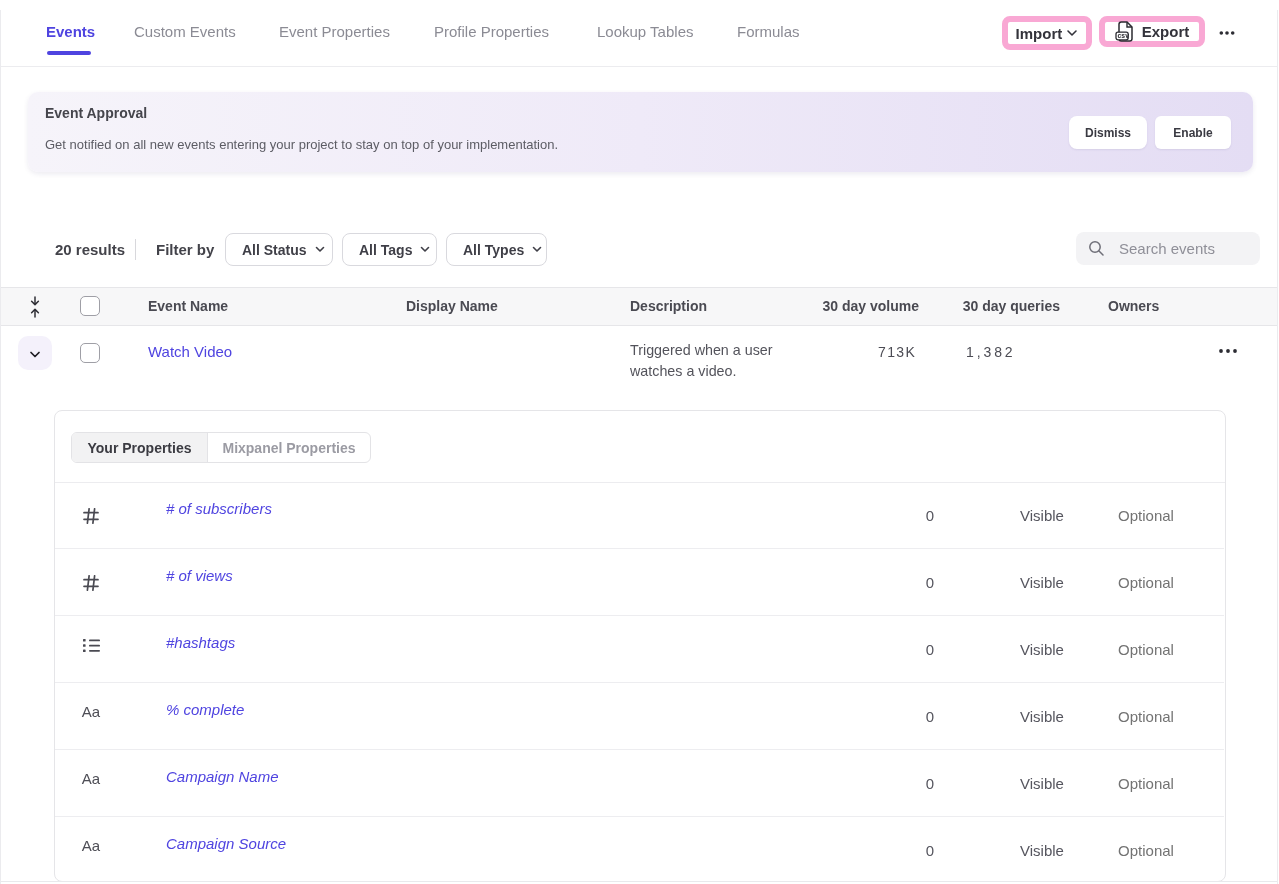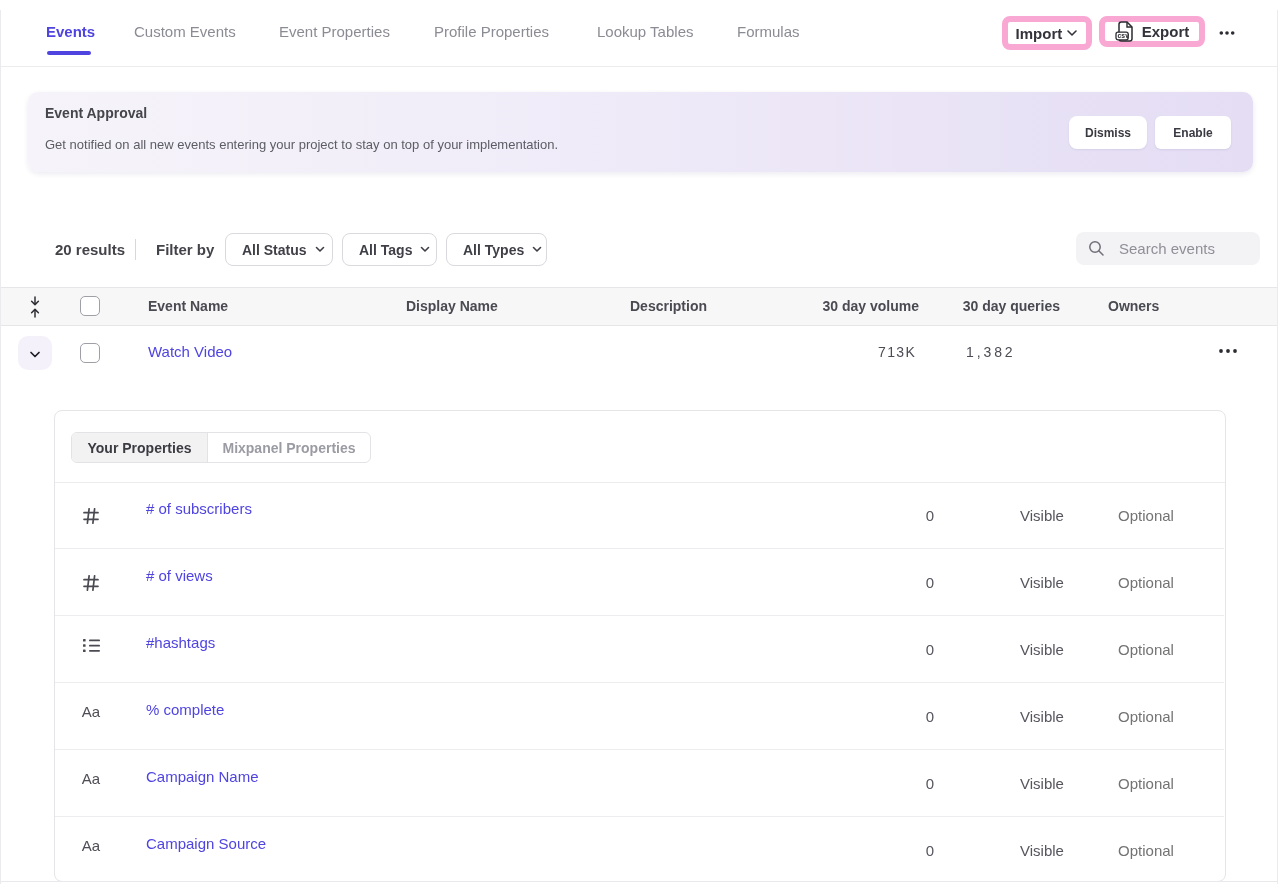--- a/index.html
+++ b/index.html
@@ -49,21 +49,21 @@
   
   .card { left:54px; top:410px; width:1172px; height:472px; border:1px solid #e5e5e8; border-radius:8px; background:#fff; }
   .tabs { position:absolute; left:16px; top:21px; height:31px; display:flex; border:1px solid #e3e3e6; border-radius:6px; overflow:hidden; background:#fff; }
   .seg { display:flex; align-items:center; justify-content:center; font-size:14px; font-weight:bold; }
   .seg1 { width:136px; background:#f2f2f3; color:#3b3b42; border-right:1px solid #e3e3e6; }
   .seg2 { width:162px; color:#9b9ba3; }
   .cardhead-border { position:absolute; left:0; top:71px; width:100%; height:1px; background:#ececef; }
   .prow { position:absolute; left:0; width:1169px; height:67px; }
   .prow .sep { position:absolute; left:0; bottom:0; width:100%; height:1px; background:#ededf0; }
   .picon { position:absolute; left:0; width:72px; text-align:center; }
-  .pname { position:absolute; left:91px; font-size:15px; color:#4f44e0; }
+  .pname { position:absolute; left:111px; font-size:15px; color:#4f44e0;font-style:italic; }
   .pzero { position:absolute; left:845px; width:60px; text-align:center; font-size:15px; color:#55555e; }
   .pvis  { position:absolute; left:947px; width:80px; text-align:center; font-size:15px; color:#55555e; }
   .popt  { position:absolute; left:1050px; width:82px; text-align:center; font-size:15px; color:#737373; }
   .bottomline { left:0; top:881px; width:1279px; height:1px; background:#e9e9ec; }
 </style>
 </head>
 <body>
 <div id="page">
   <div class="abs topshadow"></div>
   <div class="abs" style="left:0; top:0; width:14px; height:14px; background:linear-gradient(135deg,#e3e3e7 0%,#f6f6f8 60%,#ffffff 100%);"></div>
@@ -154,20 +154,21 @@
     <span class="hlabel" style="left:1108px;">Owners</span>
   </div>
 
   <div class="abs chevbtn">
     <svg width="12" height="8" viewBox="0 0 12 8" style="margin-top:4px;">
         <path d="M2 1.5 L6 5.5 L10 1.5" fill="none" stroke="#1d1d23" stroke-width="1.7" stroke-linecap="round" stroke-linejoin="round"></path>
       </svg>
   </div>
   <div class="abs checkbox" style="left:80px; top:343px;"></div>
   <span class="abs link" style="left:148px; top:343px;">Watch Video</span>
+  <div class="abs" style="left:630px; top:340px; font-size:14.3px; color:#53535b; line-height:21px;">Triggered when a user<br>watches a video.</div>
   <span class="abs num" style="left:878px; top:344px; letter-spacing:1.4px;">713K</span>
   <span class="abs num" style="left:966px; top:344px; letter-spacing:2.9px;">1,382</span>
   <svg class="abs" style="left:1218px; top:347px;" width="20" height="8" viewBox="0 0 20 8">
     <circle cx="3" cy="4" r="1.9" fill="#2c2c33"></circle>
       <circle cx="10" cy="4" r="1.9" fill="#2c2c33"></circle>
       <circle cx="17" cy="4" r="1.9" fill="#2c2c33"></circle>
   </svg>
 
   <div class="abs card">
     <div class="tabs">

